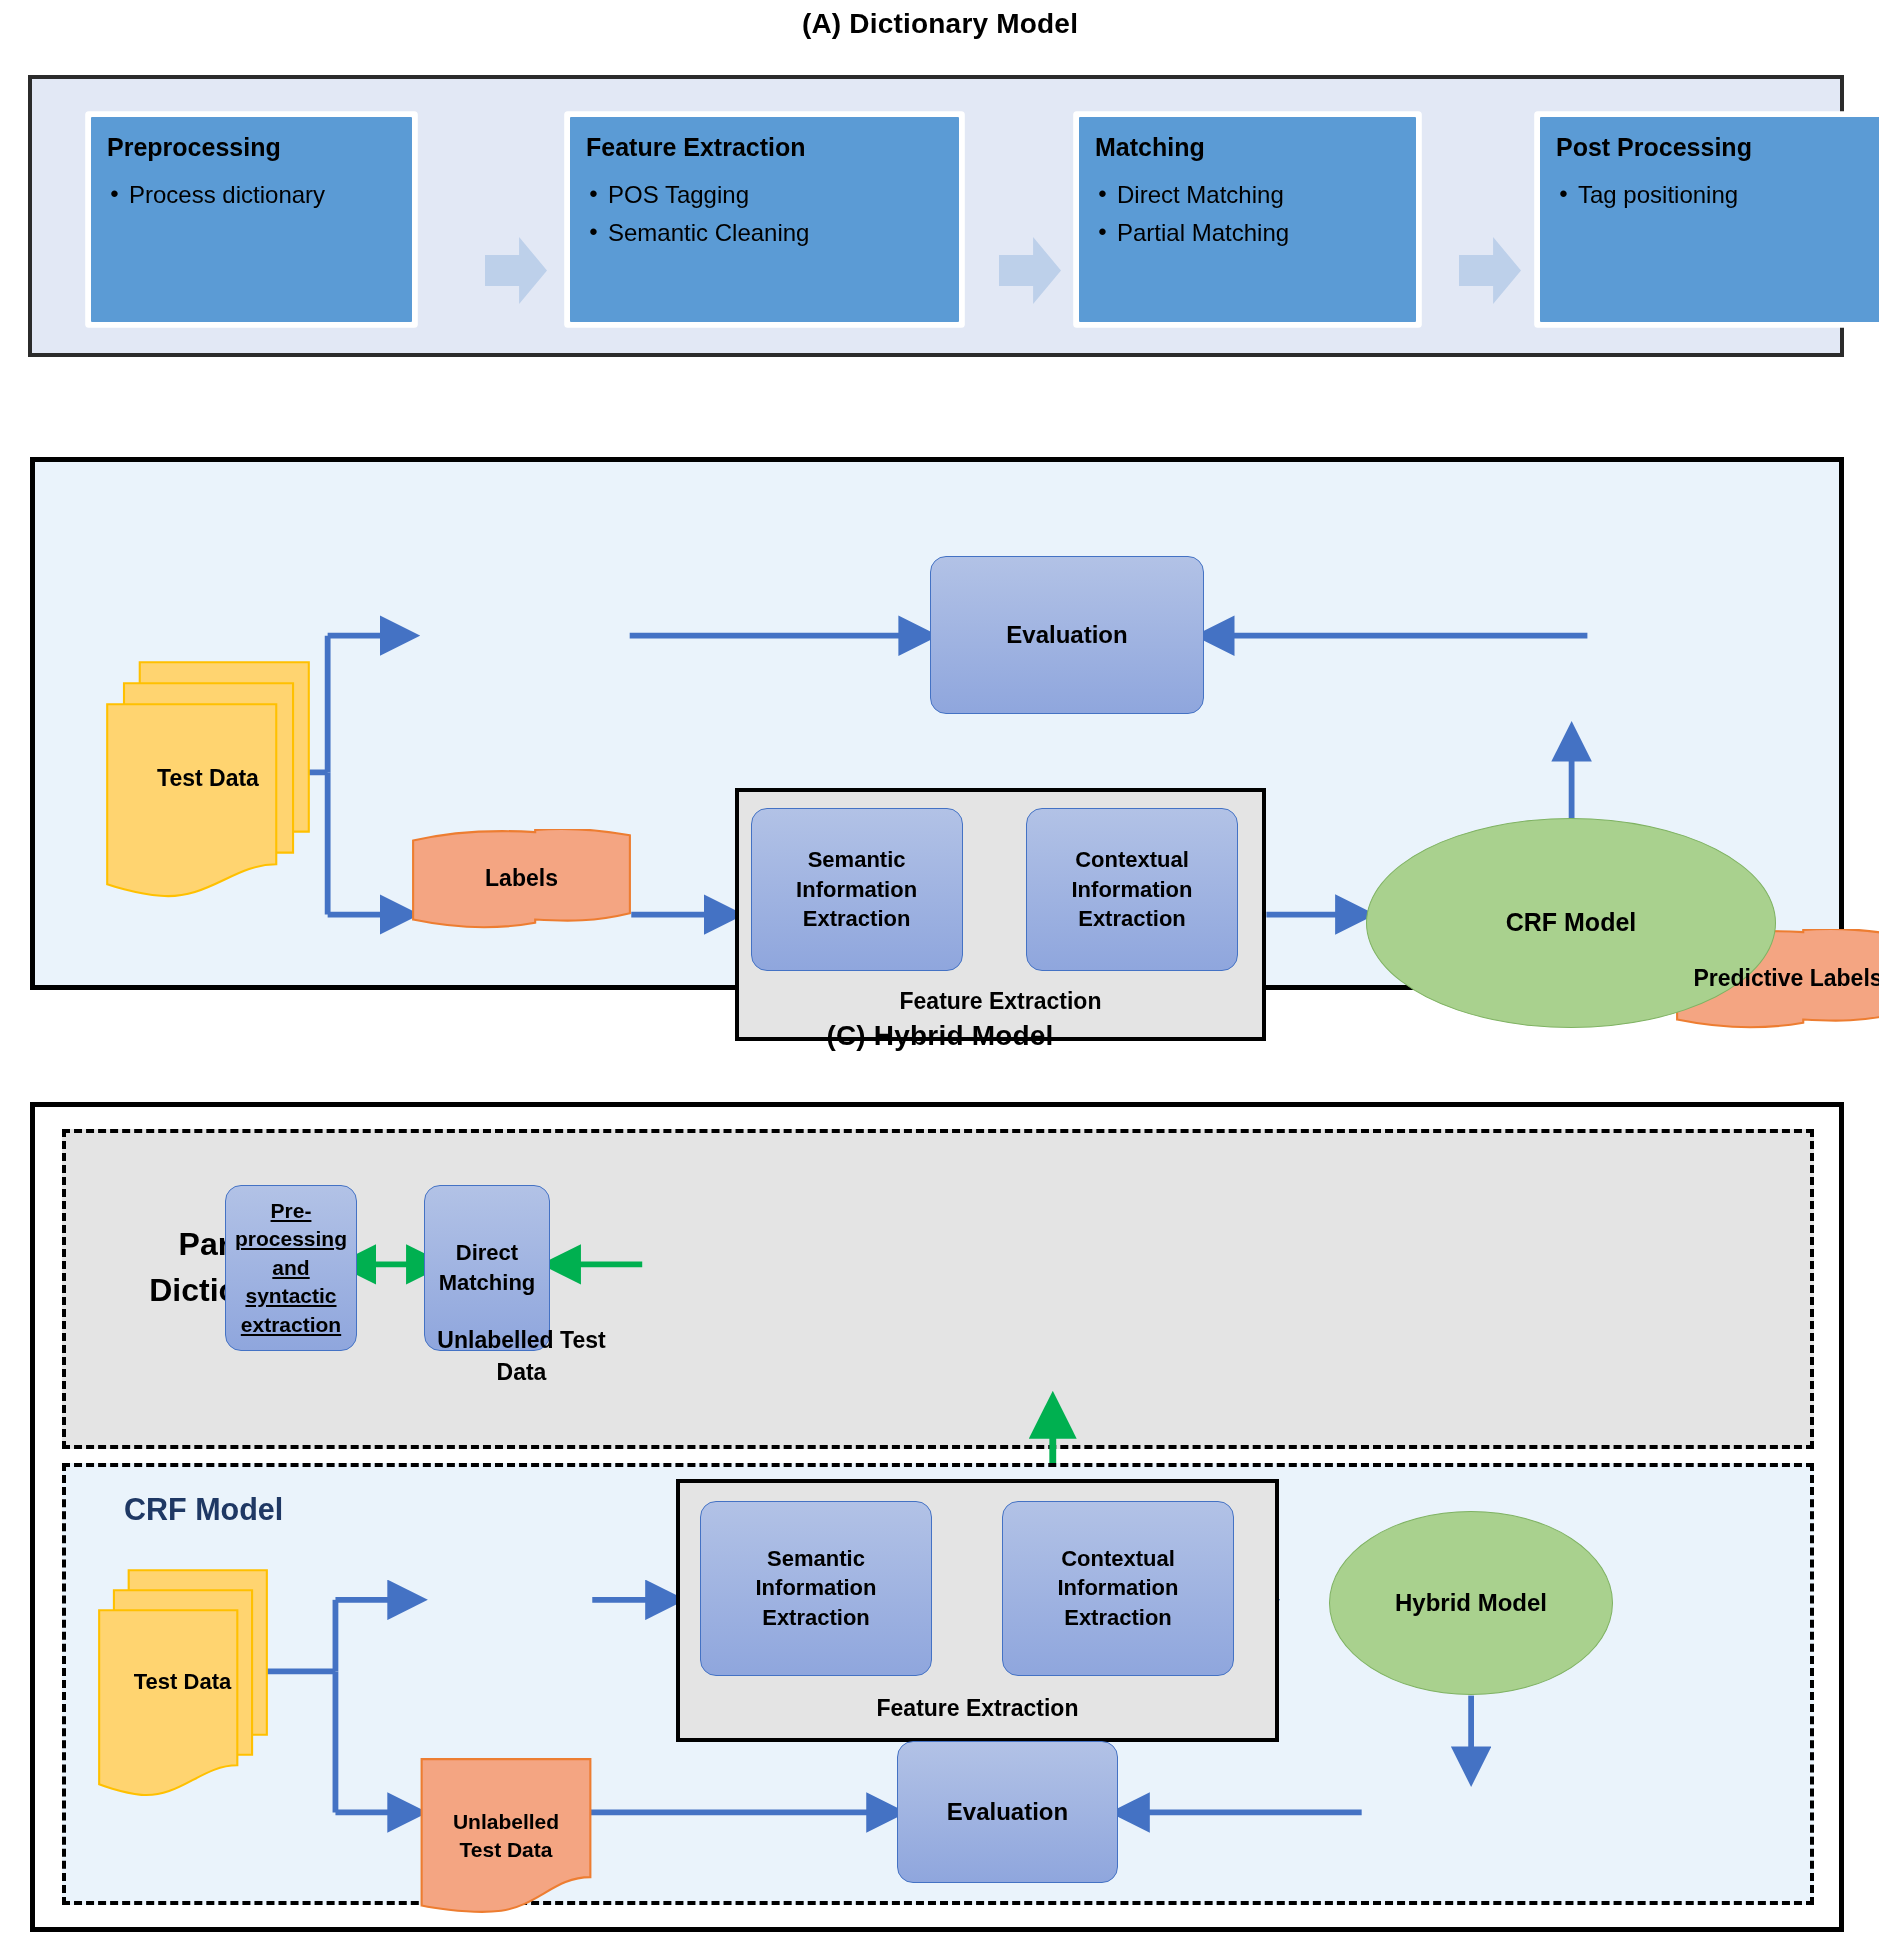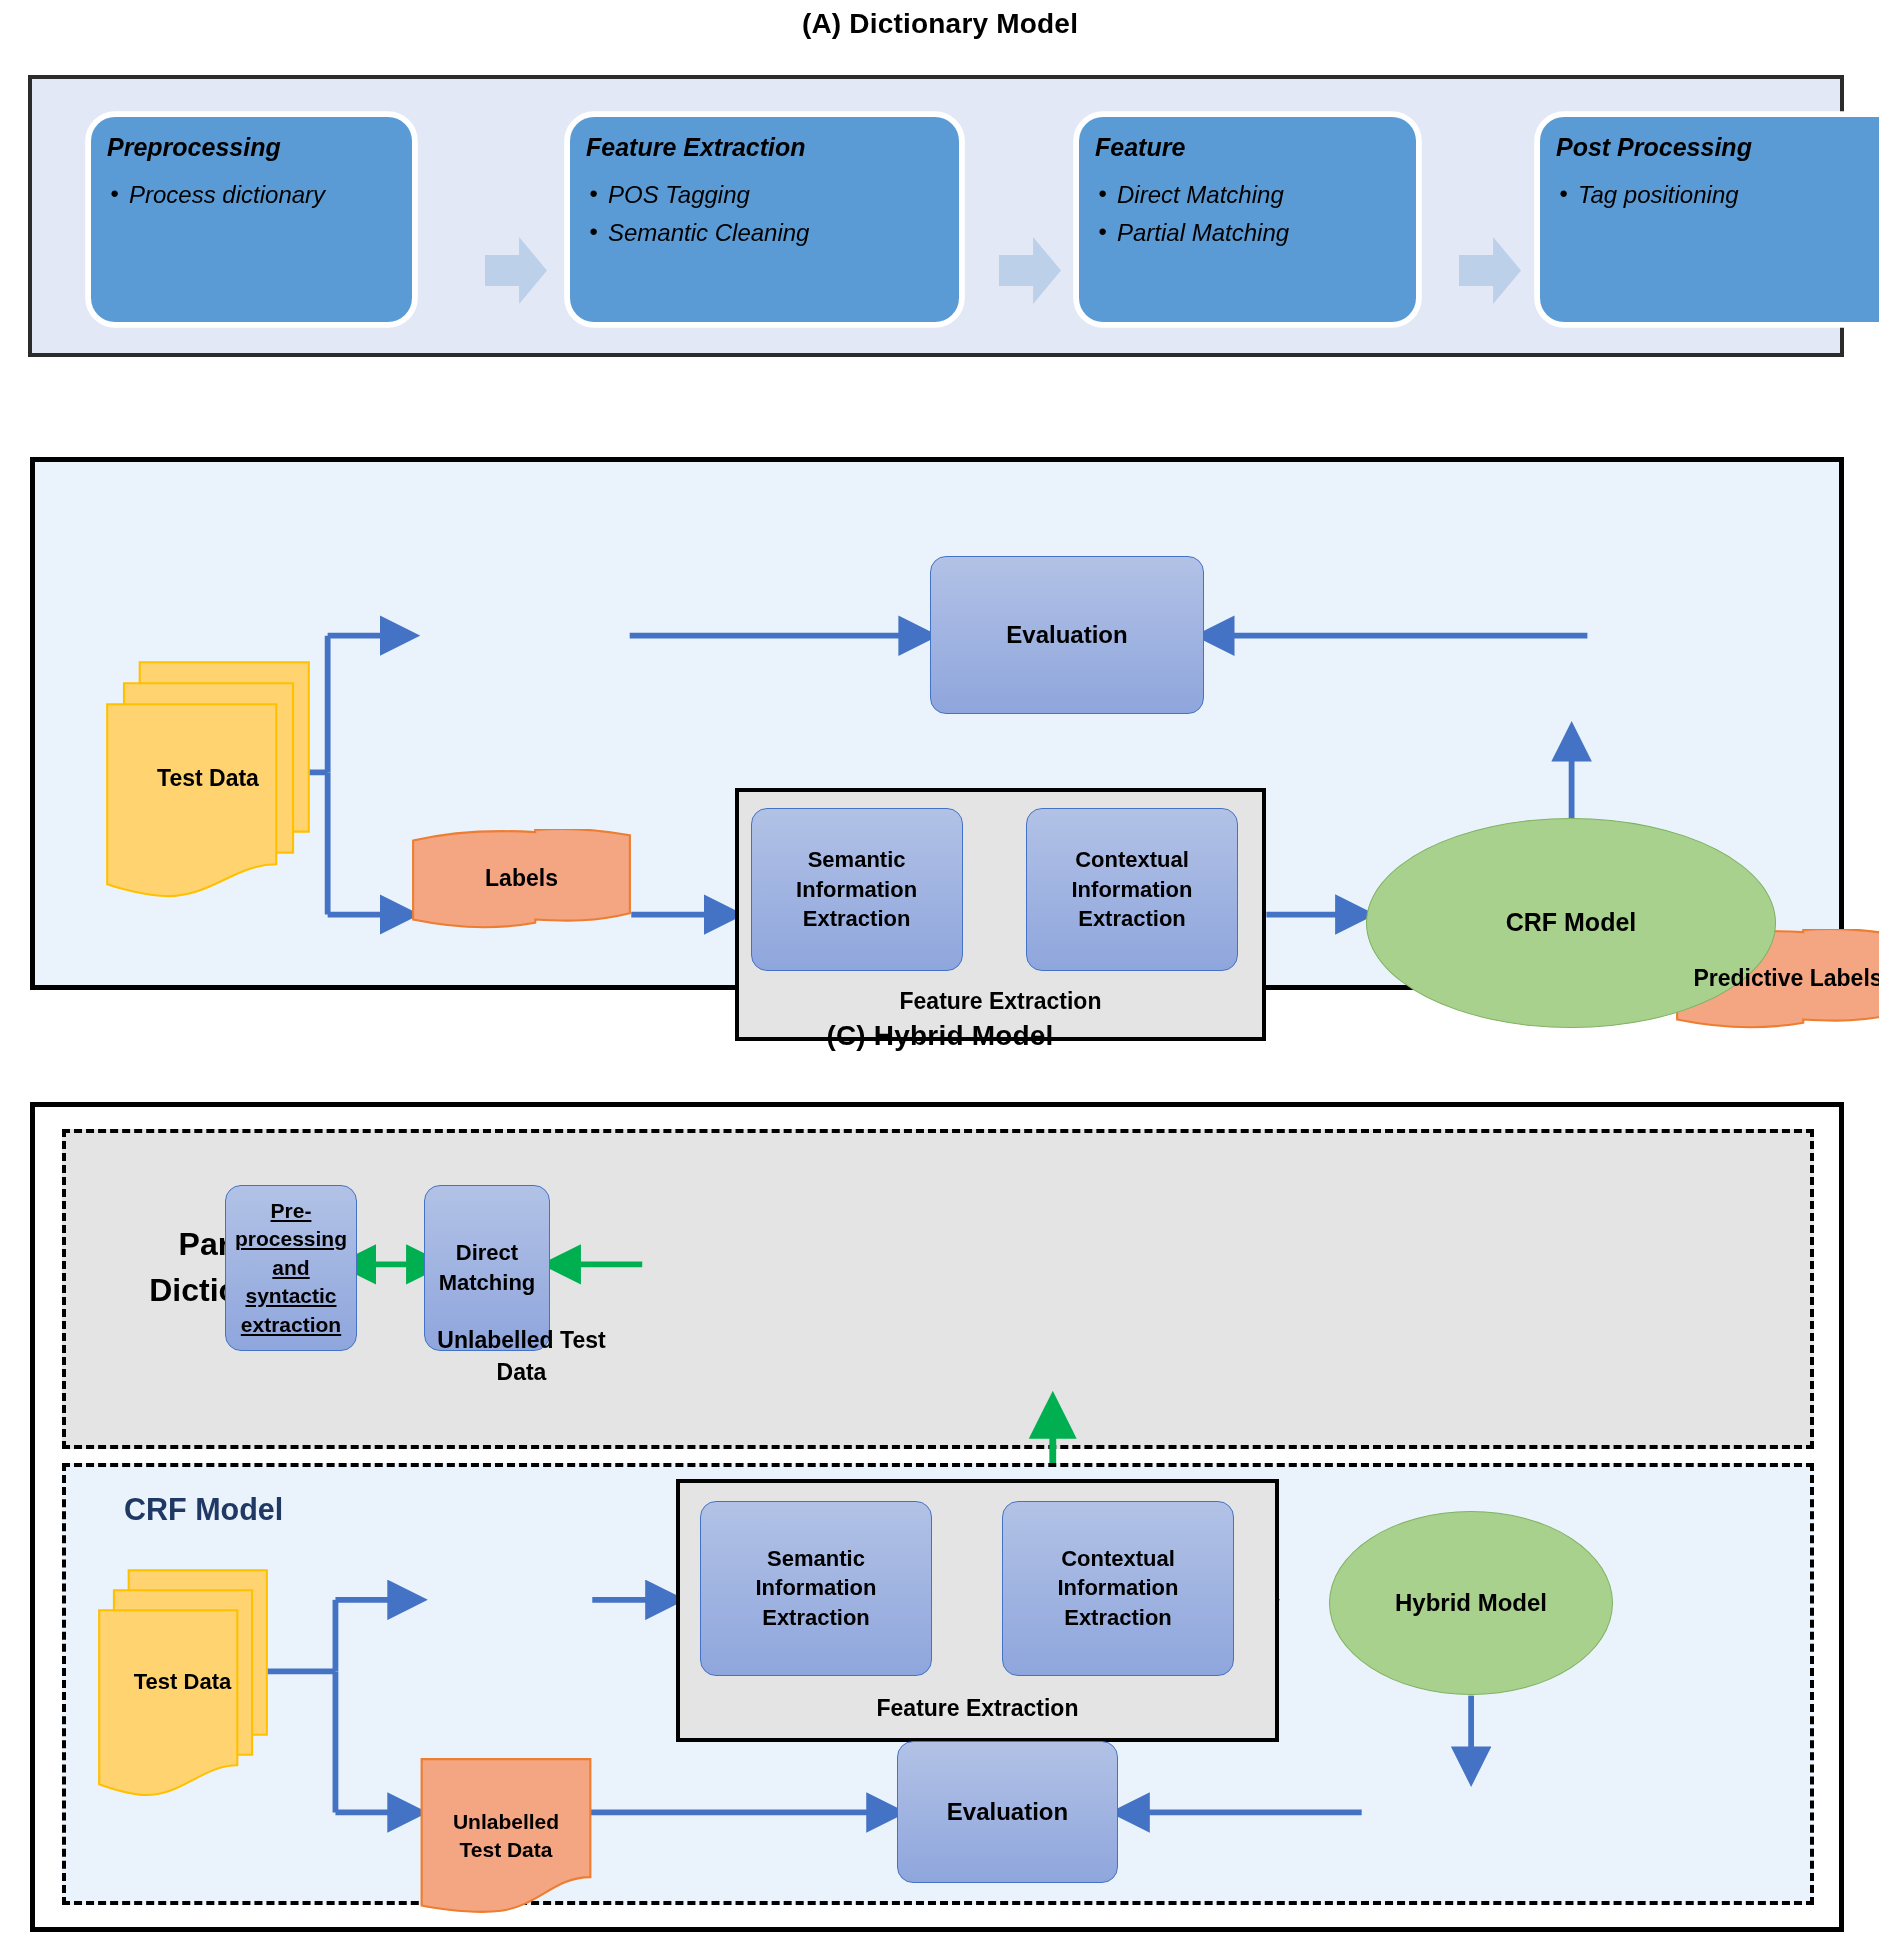--- a/index.html
+++ b/index.html
@@ -15,23 +15,23 @@
     position: absolute; width: 100%; text-align: center;
     font-weight: bold; color: #000; font-size: 28px; letter-spacing: 0.2px;
   }
 
   
   .panelA {
     position: absolute; left: 28px; top: 75px; width: 1816px; height: 282px;
     background: #e2e8f5; border: 4.7px solid #2b2b2b;
   }
   .dictBox {
-    position: absolute; background: #5b9bd5; border-radius: 24px;
+    position: absolute; background: #5b9bd5; border-radius: 1px;
     box-shadow: 0 0 0 5.8px #ffffff;
-    padding: 16px 16px 0 16px; color: #000; font-style: italic;
+    padding: 16px 16px 0 16px; color: #000;
   }
   .dictBox .t { font-size: 25px; font-weight: bold; line-height: 1.15; }
   .dictBox ul { list-style: none; margin-top: 14.7px; }
   .dictBox li { font-size: 24px; line-height: 1.55; position: relative; padding-left: 22px; }
   .dictBox li::before {
     content: "\2022"; position: absolute; left: 3.2px; top: -1.1px; font-size: 24px;
   }
   .fatArrow {
     position: absolute; width: 62px; height: 67px; background: #bdd0ea;
     clip-path: polygon(0% 27%, 55% 27%, 55% 0%, 100% 50%, 55% 100%, 55% 73%, 0% 73%);
@@ -109,21 +109,21 @@
     <div class="dictBox" style="left:538px; top:38px; width:389px; height:205px;">
       <div class="t">Feature Extraction</div>
       <ul>
         <li>POS Tagging</li>
         <li>Semantic Cleaning</li>
       </ul>
     </div>
     <div class="fatArrow" style="left:967px; top:158px;"></div>
 
     <div class="dictBox" style="left:1047px; top:38px; width:337px; height:205px;">
-      <div class="t">Feature</div>
+      <div class="t">Matching</div>
       <ul>
         <li>Direct Matching</li>
         <li>Partial Matching</li>
       </ul>
     </div>
     <div class="fatArrow" style="left:1427px; top:158px;"></div>
 
     <div class="dictBox" style="left:1508px; top:38px; width:416px; height:205px;">
       <div class="t">Post Processing</div>
       <ul>

